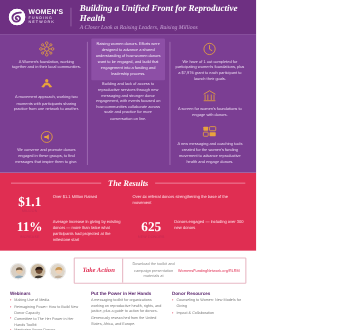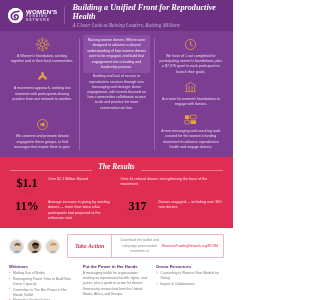--- a/index.html
+++ b/index.html
@@ -77,33 +77,33 @@
     font-size: 3.6px; line-height: 1.5; color: #F6ECFA;
     text-align: center;
   }
 
   
   .results {
     background: #E02E52;
     flex: 0 0 auto;
     padding: 5px 10px 7px;
   }
-  .results-head { display: flex; align-items: flex-end; gap: 6px; margin-bottom: 6px; }
+  .results-head { display: flex; align-items: center; gap: 6px; margin-bottom: 6px; }
   .results-rule { flex: 1; height: 1px; background: #EE7A94; }
   .results-title {
     font-family: "Liberation Serif", serif;
     font-style: italic; font-weight: bold;
     font-size: 7.5px; color: #ffffff; white-space: nowrap;
   }
   .stat-grid { display: grid; grid-template-columns: 1fr 1fr; gap: 6px 8px; }
   .stat { display: flex; align-items: flex-start; gap: 4px; }
   .stat-num-wrap { width: 34px; flex: 0 0 auto; text-align: center; }
   .stat-num {
     font-family: "Liberation Serif", serif;
-    font-weight: bold; font-size: 12px; color: #000000; line-height: 1; text-align: center;
+    font-weight: bold; font-size: 12px; color: #ffffff; line-height: 1; text-align: center;
   }
   .stat-unit { font-size: 3.2px; color: #C9days; }
   .stat-unit { font-size: 3.2px; color: #C22A53; letter-spacing: .2px; margin-top: 1px; }
   .stat-text { font-size: 3.7px; line-height: 1.45; color: #FFE4EA; flex: 1; }
 
   
   .footer {
     background: #ffffff;
     flex: 0 0 auto;
     padding: 6px 9px 4px;
@@ -300,21 +300,21 @@
       <div class="stat">
         <div class="stat-num-wrap">
           <div class="stat-num">11%</div>
           <div class="stat-unit">INCREASE</div>
         </div>
         <div class="stat-text">Average increase in giving by existing donors — more than twice what participants had projected at the milestone start</div>
       </div>
 
       <div class="stat">
         <div class="stat-num-wrap">
-          <div class="stat-num">317</div>
+          <div class="stat-num">625</div>
           <div class="stat-unit">NEW DONORS</div>
         </div>
         <div class="stat-text">Donors engaged — including over 300 new donors</div>
       </div>
 
     </div>
   </div>
 
   <div class="footer">
     <div class="footer-top">

